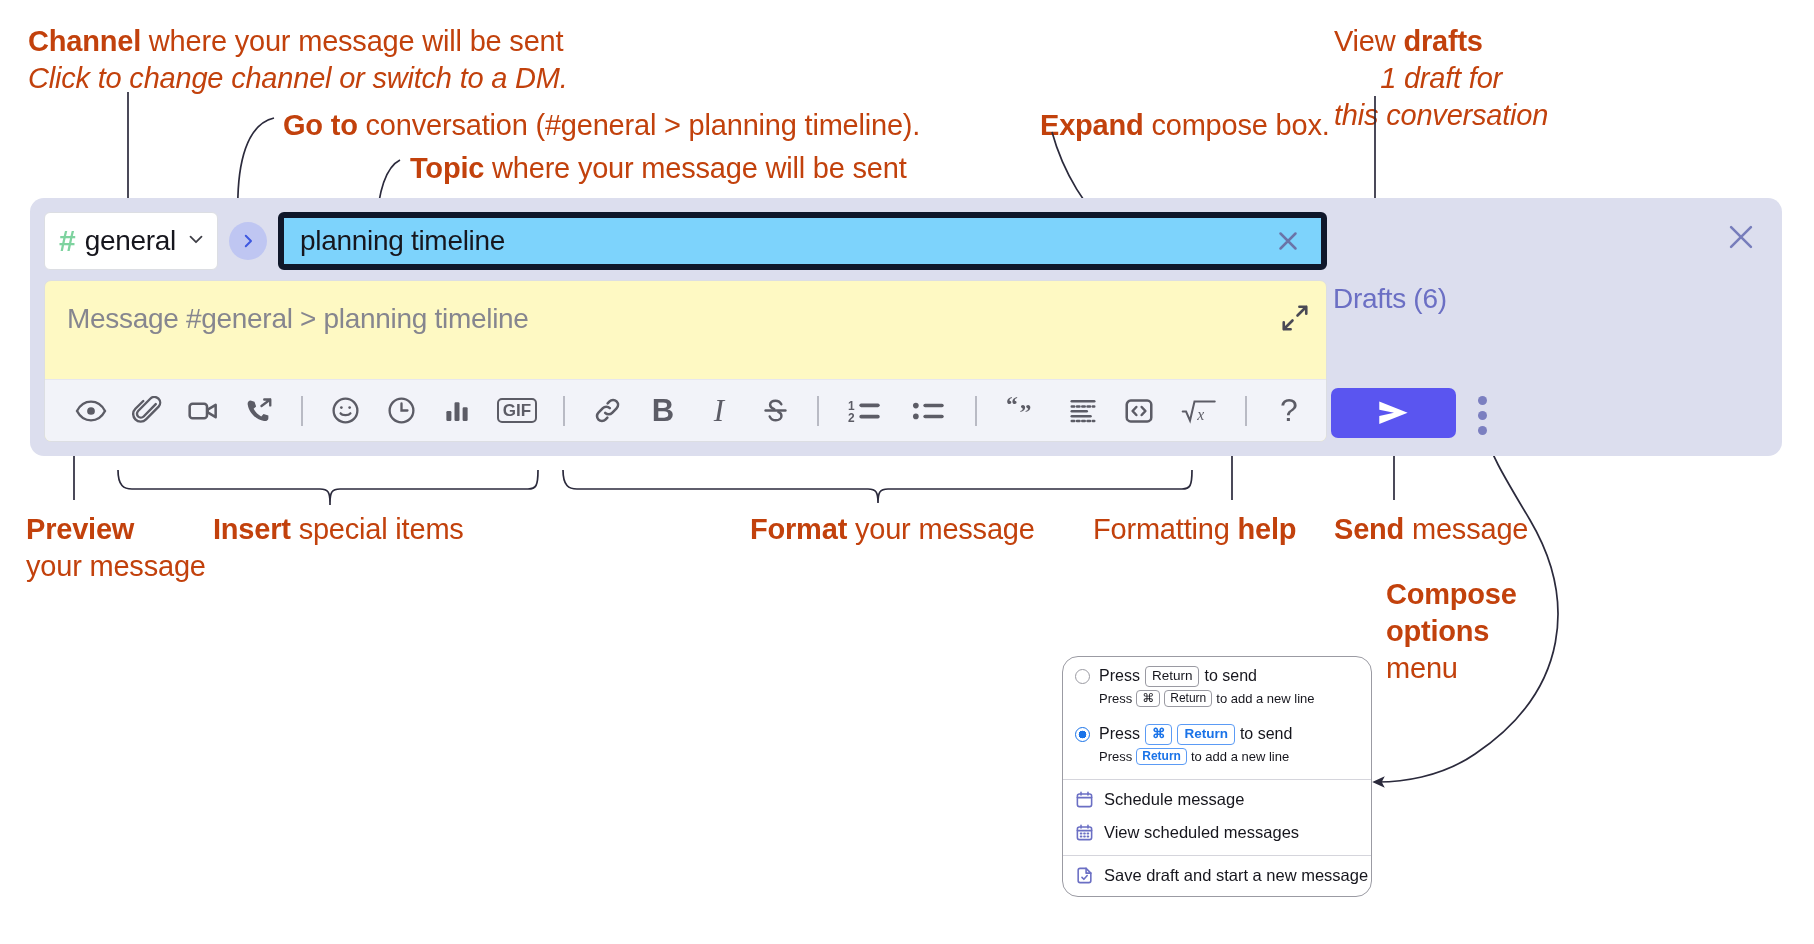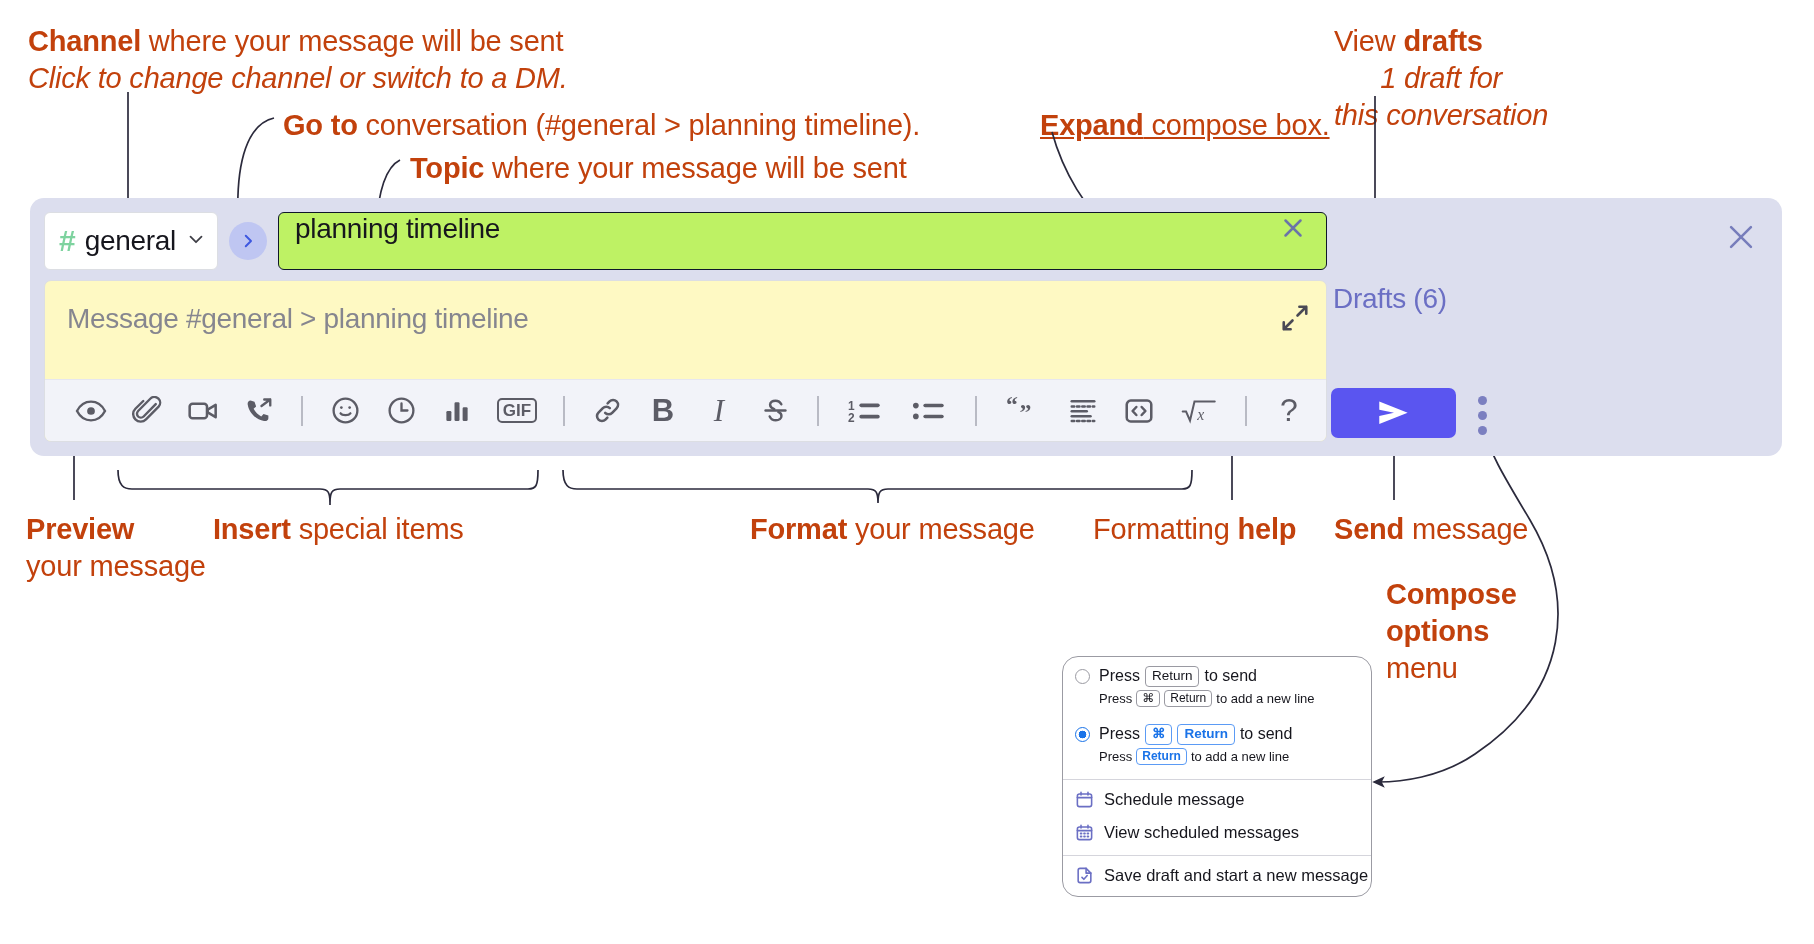--- a/index.html
+++ b/index.html
@@ -86,26 +86,26 @@
     width: 38px; height: 38px;
     margin: 0 11px;
     border-radius: 50%;
     background: #bfc6f2;
     display: flex; align-items: center; justify-content: center;
     flex: 0 0 auto;
   }
   .topic-field {
     flex: 1;
     height: 58px;
-    background: #bef264;
-    border: 1px solid #0f172a;
+    background: #7dd3fc;
+    border: 6px solid #0f172a;
     border-radius: 6px;
     box-sizing: border-box;
     display: flex;
-    align-items: flex-start;
+    align-items: center;
     padding: 0 18px 0 16px;
   }
   .topic-text {
     font-size: 28px;
     color: #16161d;
     flex: 1;
     letter-spacing: -0.3px;
   }
   .topic-clear { color: #6b74a8; display:flex; align-items:center; }
 
@@ -272,21 +272,21 @@
 </div>
 
 <div class="anno" style="left:283px; top:107px;">
   <b>Go to</b><span> conversation (#general &gt; planning timeline).</span>
 </div>
 
 <div class="anno" style="left:410px; top:150px;">
   <b>Topic</b><span> where your message will be sent</span>
 </div>
 
-<div class="anno" style="left:1040px; top:107px;text-decoration:underline;">
+<div class="anno" style="left:1040px; top:107px;">
   <b>Expand</b><span> compose box.</span>
 </div>
 
 <div class="anno" style="left:1334px; top:23px;">
   <div><span>View </span><b>drafts</b></div>
   <div class="it">1 draft for</div>
   <div class="it">this conversation</div>
 </div>
 
 <div class="anno" style="left:26px; top:511px;">

